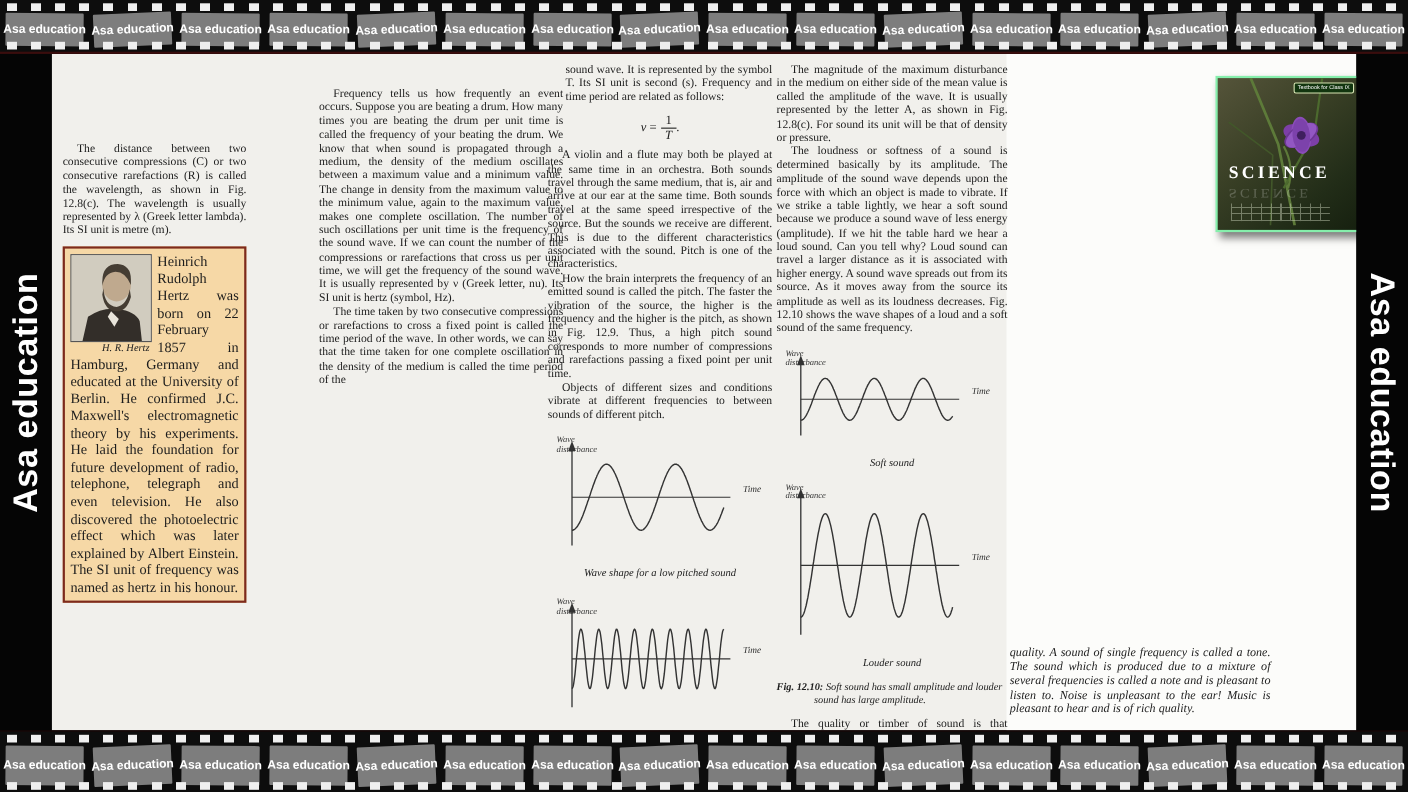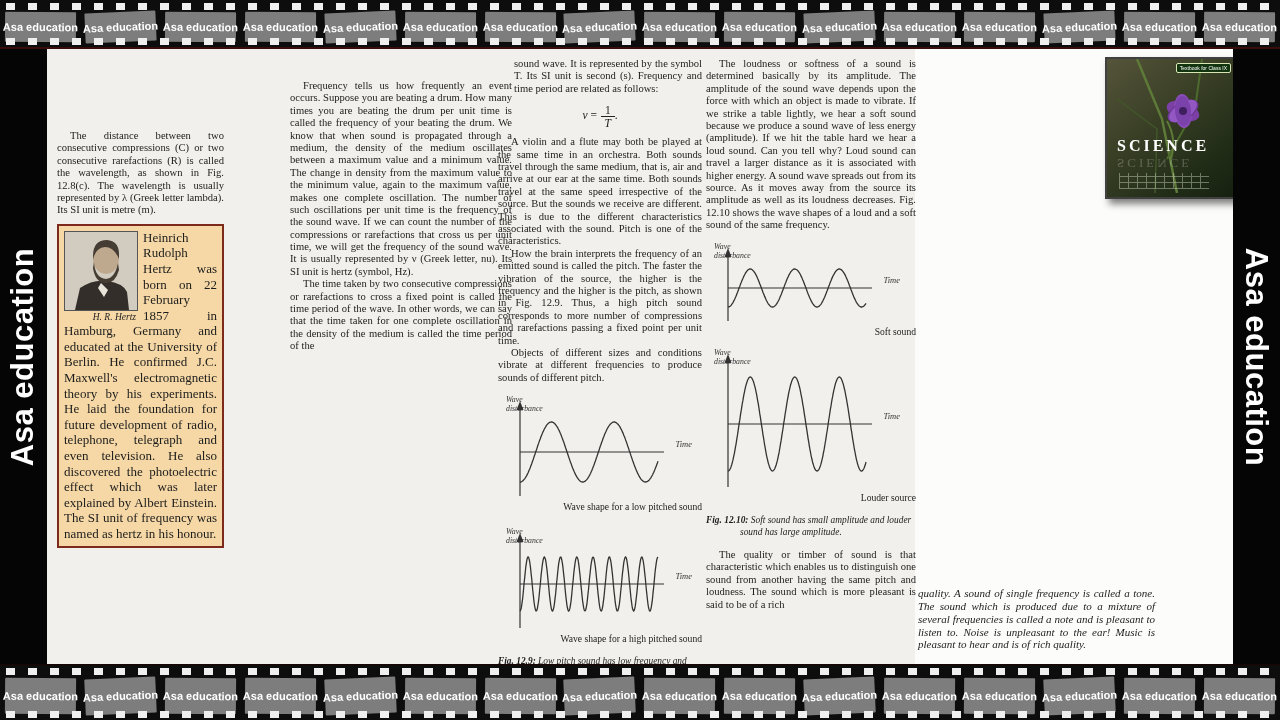--- a/index.html
+++ b/index.html
@@ -58,28 +58,28 @@
   .frac { display:inline-flex; flex-direction:column; text-align:center; vertical-align:middle;
     line-height:1.05; margin-left:4px; }
   .frac .num { border-bottom:1px solid #222; padding:0 4px; }
 
   
   .wave-fig { position:relative; margin-top:10px; }
   .wave-ylabel { position:absolute; left:8px; top:-2px; width:52px; font-style:italic;
     font-size:7.8px; line-height:1.1; color:#333; }
   .wave-fig svg { display:block; margin-top:14px; }
   .svg-time { font-style:italic; font-size:8.5px; fill:#333; font-family:"Liberation Serif", serif; }
-  .wave-caption { text-align:right; font-size:9.6px; color:#222; margin-top:1px; }
+  .wave-caption { text-align:center; font-style:italic; font-size:9.6px; color:#222; margin-top:16px; }
   .figcap { font-size:9.4px; font-style:italic; color:#1c1c1c; margin-top:12px;
     padding-left:34px; text-indent:-34px; line-height:1.25; }
   .figcap b { font-style:italic;text-align:right; }
 
   
-  .book-cover { position:absolute; left:1058px; top:8px; width:128px; height:138px;
-    background:#404040; padding:2px; box-shadow:4px 5px 7px rgba(0,0,0,0.5); }
+  .book-cover { position:absolute; left:1058px; top:20px; width:128px; height:138px;
+    background:#86efac; padding:2px; box-shadow:4px 5px 7px rgba(0,0,0,0.5); }
   .cover-inner { position:relative; width:100%; height:100%; overflow:hidden;
     background:linear-gradient(140deg,#55543a 0%,#3a4026 40%,#222d18 75%,#16200f 100%); }
   .cover-badge { position:absolute; top:4px; right:4px; background:#12350f;
     border:1px solid #d7e6b4; color:#fff; font-family:"Liberation Sans", sans-serif;
     font-size:5px; padding:1px 3px; border-radius:2px; white-space:nowrap; }
   .cover-title { position:absolute; left:10px; bottom:42px; color:#fff;
     font-family:"Liberation Serif", serif; font-size:16px; letter-spacing:3px; font-weight:bold; }
   .cover-title-ghost { position:absolute; left:10px; bottom:26px; color:#fff; opacity:0.22;
     font-family:"Liberation Serif", serif; font-size:13px; letter-spacing:3px; transform:scaleY(-0.9); }
   .cover-rows { position:absolute; left:12px; bottom:8px; width:90px; height:16px; opacity:0.45;
@@ -185,21 +185,21 @@
         <p class="body-text" style="text-indent:0;margin-left:16px;">sound wave. It is represented by the symbol T. Its SI unit is second (s). Frequency and time period are related as follows:</p>
         <div class="formula">
           <i>ν</i>
           <span>=</span><span class="frac">
               <span class="num">1</span>
               <i>T</i>
             </span><span>.</span>
         </div>
         <p class="body-text">A violin and a flute may both be played at the same time in an orchestra. Both sounds travel through the same medium, that is, air and arrive at our ear at the same time. Both sounds travel at the same speed irrespective of the source. But the sounds we receive are different. This is due to the different characteristics associated with the sound. Pitch is one of the characteristics.</p>
         <p class="body-text">How the brain interprets the frequency of an emitted sound is called the pitch. The faster the vibration of the source, the higher is the frequency and the higher is the pitch, as shown in Fig. 12.9. Thus, a high pitch sound corresponds to more number of compressions and rarefactions passing a fixed point per unit time.</p>
-        <p class="body-text">Objects of different sizes and conditions vibrate at different frequencies to produce sounds of different pitch.</p>
+        <p class="body-text">Objects of different sizes and conditions vibrate at different frequencies to between sounds of different pitch.</p>
 
         <div class="wave-fig">
           <div class="wave-ylabel">Wave disturbance</div>
           <svg width="196" height="102" viewBox="0 0 196 102">
               <line x1="22" y1="54" x2="166" y2="54" stroke="#333" stroke-width="1"></line>
               <line x1="22" y1="98" x2="22" y2="10" stroke="#333" stroke-width="1.2"></line>
               <path d="M18.5,12 L22,3 L25.5,12 Z" fill="#333"></path>
               <path d="M22.0,84.0L22.5,84.0L23.1,83.8L23.6,83.6L24.1,83.3L24.7,82.9L25.2,82.5L25.7,81.9L26.2,81.3L26.8,80.6L27.3,79.9L27.8,79.0L28.4,78.1L28.9,77.1L29.4,76.1L30.0,75.0L30.5,73.8L31.0,72.6L31.6,71.3L32.1,70.0L32.6,68.6L33.1,67.2L33.7,65.7L34.2,64.2L34.7,62.7L35.3,61.2L35.8,59.6L36.3,58.0L36.9,56.5L37.4,54.9L37.9,53.3L38.5,51.7L39.0,50.1L39.5,48.5L40.0,47.0L40.6,45.4L41.1,43.9L41.6,42.4L42.2,41.0L42.7,39.5L43.2,38.2L43.8,36.8L44.3,35.6L44.8,34.3L45.4,33.1L45.9,32.0L46.4,31.0L46.9,30.0L47.5,29.1L48.0,28.2L48.5,27.4L49.1,26.7L49.6,26.1L50.1,25.6L50.7,25.1L51.2,24.7L51.7,24.4L52.3,24.2L52.8,24.1L53.3,24.0L53.8,24.0L54.4,24.2L54.9,24.4L55.4,24.6L56.0,25.0L56.5,25.5L57.0,26.0L57.6,26.6L58.1,27.3L58.6,28.1L59.2,28.9L59.7,29.8L60.2,30.8L60.7,31.8L61.3,32.9L61.8,34.1L62.3,35.3L62.9,36.6L63.4,37.9L63.9,39.3L64.5,40.7L65.0,42.2L65.5,43.6L66.1,45.1L66.6,46.7L67.1,48.2L67.6,49.8L68.2,51.4L68.7,53.0L69.2,54.6L69.8,56.2L70.3,57.8L70.8,59.3L71.4,60.9L71.9,62.4L72.4,64.0L73.0,65.4L73.5,66.9L74.0,68.3L74.5,69.7L75.1,71.0L75.6,72.3L76.1,73.6L76.7,74.7L77.2,75.9L77.7,76.9L78.3,77.9L78.8,78.9L79.3,79.7L79.9,80.5L80.4,81.2L80.9,81.8L81.4,82.4L82.0,82.9L82.5,83.3L83.0,83.6L83.6,83.8L84.1,83.9L84.6,84.0L85.2,84.0L85.7,83.9L86.2,83.7L86.8,83.4L87.3,83.0L87.8,82.6L88.3,82.1L88.9,81.4L89.4,80.8L89.9,80.0L90.5,79.2L91.0,78.3L91.5,77.3L92.1,76.3L92.6,75.2L93.1,74.0L93.7,72.8L94.2,71.5L94.7,70.2L95.2,68.8L95.8,67.4L96.3,66.0L96.8,64.5L97.4,63.0L97.9,61.5L98.4,59.9L99.0,58.3L99.5,56.8L100.0,55.2L100.6,53.6L101.1,52.0L101.6,50.4L102.1,48.8L102.7,47.2L103.2,45.7L103.7,44.2L104.3,42.7L104.8,41.2L105.3,39.8L105.9,38.4L106.4,37.1L106.9,35.8L107.5,34.5L108.0,33.4L108.5,32.2L109.0,31.2L109.6,30.2L110.1,29.2L110.6,28.4L111.2,27.6L111.7,26.9L112.2,26.2L112.8,25.7L113.3,25.2L113.8,24.8L114.4,24.5L114.9,24.2L115.4,24.1L115.9,24.0L116.5,24.0L117.0,24.1L117.5,24.3L118.1,24.6L118.6,24.9L119.1,25.4L119.7,25.9L120.2,26.5L120.7,27.2L121.3,27.9L121.8,28.7L122.3,29.6L122.8,30.6L123.4,31.6L123.9,32.7L124.4,33.9L125.0,35.1L125.5,36.4L126.0,37.7L126.6,39.0L127.1,40.4L127.6,41.9L128.2,43.4L128.7,44.9L129.2,46.4L129.7,48.0L130.3,49.5L130.8,51.1L131.3,52.7L131.9,54.3L132.4,55.9L132.9,57.5L133.5,59.1L134.0,60.6L134.5,62.2L135.1,63.7L135.6,65.2L136.1,66.6L136.6,68.1L137.2,69.5L137.7,70.8L138.2,72.1L138.8,73.3L139.3,74.5L139.8,75.7L140.4,76.7L140.9,77.7L141.4,78.7L142.0,79.6L142.5,80.4L143.0,81.1L143.5,81.7L144.1,82.3L144.6,82.8L145.1,83.2L145.7,83.5L146.2,83.8L146.7,83.9L147.3,84.0L147.8,84.0L148.3,83.9L148.9,83.7L149.4,83.4L149.9,83.1L150.4,82.7L151.0,82.2L151.5,81.6L152.0,80.9L152.6,80.1L153.1,79.3L153.6,78.4L154.2,77.5L154.7,76.5L155.2,75.4L155.8,74.2L156.3,73.0L156.8,71.8L157.3,70.4L157.9,69.1L158.4,67.7L158.9,66.2L159.5,64.8L160.0,63.3" fill="none" stroke="#333" stroke-width="1.3"></path>
               <text x="194" y="49" text-anchor="end" class="svg-time">Time</text>
             </svg>
@@ -216,20 +216,21 @@
             </svg>
           <div class="wave-caption">Wave shape for a high pitched sound</div>
         </div>
         <div class="figcap">
           <b>Fig. 12.9:</b>
           <span>Low pitch sound has low frequency and high pitch of sound has high frequency.</span>
         </div>
       </div>
 
       <div class="col" id="col4">
+        <p class="body-text">The magnitude of the maximum disturbance in the medium on either side of the mean value is called the amplitude of the wave. It is usually represented by the letter A, as shown in Fig. 12.8(c). For sound its unit will be that of density or pressure.</p>
         <p class="body-text">The loudness or softness of a sound is determined basically by its amplitude. The amplitude of the sound wave depends upon the force with which an object is made to vibrate. If we strike a table lightly, we hear a soft sound because we produce a sound wave of less energy (amplitude). If we hit the table hard we hear a loud sound. Can you tell why? Loud sound can travel a larger distance as it is associated with higher energy. A sound wave spreads out from its source. As it moves away from the source its amplitude as well as its loudness decreases. Fig. 12.10 shows the wave shapes of a loud and a soft sound of the same frequency.</p>
 
         <div class="wave-fig">
           <div class="wave-ylabel">Wave disturbance</div>
           <svg width="196" height="80" viewBox="0 0 196 80">
               <line x1="22" y1="43" x2="166" y2="43" stroke="#333" stroke-width="1"></line>
               <line x1="22" y1="76" x2="22" y2="10" stroke="#333" stroke-width="1.2"></line>
               <path d="M18.5,12 L22,3 L25.5,12 Z" fill="#333"></path>
               <path d="M22.0,62.0L22.5,61.9L23.1,61.8L23.6,61.5L24.1,61.2L24.7,60.7L25.2,60.1L25.7,59.4L26.2,58.7L26.8,57.8L27.3,56.9L27.8,55.9L28.4,54.8L28.9,53.7L29.4,52.5L30.0,51.2L30.5,49.9L31.0,48.6L31.6,47.2L32.1,45.8L32.6,44.4L33.1,43.0L33.7,41.5L34.2,40.1L34.7,38.7L35.3,37.3L35.8,36.0L36.3,34.7L36.9,33.4L37.4,32.2L37.9,31.1L38.5,30.0L39.0,29.0L39.5,28.1L40.0,27.3L40.6,26.5L41.1,25.8L41.6,25.3L42.2,24.8L42.7,24.5L43.2,24.2L43.8,24.0L44.3,24.0L44.8,24.1L45.4,24.2L45.9,24.5L46.4,24.9L46.9,25.4L47.5,25.9L48.0,26.6L48.5,27.4L49.1,28.2L49.6,29.1L50.1,30.2L50.7,31.2L51.2,32.4L51.7,33.6L52.3,34.9L52.8,36.2L53.3,37.5L53.8,38.9L54.4,40.3L54.9,41.7L55.4,43.1L56.0,44.6L56.5,46.0L57.0,47.4L57.6,48.7L58.1,50.1L58.6,51.4L59.2,52.6L59.7,53.8L60.2,55.0L60.7,56.0L61.3,57.0L61.8,58.0L62.3,58.8L62.9,59.5L63.4,60.2L63.9,60.7L64.5,61.2L65.0,61.6L65.5,61.8L66.1,62.0L66.6,62.0L67.1,61.9L67.6,61.8L68.2,61.5L68.7,61.1L69.2,60.6L69.8,60.0L70.3,59.4L70.8,58.6L71.4,57.7L71.9,56.8L72.4,55.8L73.0,54.7L73.5,53.5L74.0,52.3L74.5,51.0L75.1,49.7L75.6,48.4L76.1,47.0L76.7,45.6L77.2,44.2L77.7,42.8L78.3,41.3L78.8,39.9L79.3,38.5L79.9,37.2L80.4,35.8L80.9,34.5L81.4,33.3L82.0,32.1L82.5,31.0L83.0,29.9L83.6,28.9L84.1,28.0L84.6,27.2L85.2,26.4L85.7,25.8L86.2,25.2L86.8,24.8L87.3,24.4L87.8,24.2L88.3,24.0L88.9,24.0L89.4,24.1L89.9,24.3L90.5,24.5L91.0,24.9L91.5,25.4L92.1,26.0L92.6,26.7L93.1,27.5L93.7,28.3L94.2,29.3L94.7,30.3L95.2,31.4L95.8,32.5L96.3,33.8L96.8,35.0L97.4,36.3L97.9,37.7L98.4,39.1L99.0,40.5L99.5,41.9L100.0,43.3L100.6,44.7L101.1,46.2L101.6,47.5L102.1,48.9L102.7,50.2L103.2,51.5L103.7,52.8L104.3,54.0L104.8,55.1L105.3,56.2L105.9,57.2L106.4,58.1L106.9,58.9L107.5,59.6L108.0,60.3L108.5,60.8L109.0,61.3L109.6,61.6L110.1,61.8L110.6,62.0L111.2,62.0L111.7,61.9L112.2,61.7L112.8,61.4L113.3,61.0L113.8,60.5L114.4,59.9L114.9,59.3L115.4,58.5L115.9,57.6L116.5,56.7L117.0,55.6L117.5,54.5L118.1,53.4L118.6,52.2L119.1,50.9L119.7,49.6L120.2,48.2L120.7,46.8L121.3,45.4L121.8,44.0L122.3,42.6L122.8,41.2L123.4,39.8L123.9,38.4L124.4,37.0L125.0,35.7L125.5,34.4L126.0,33.1L126.6,31.9L127.1,30.8L127.6,29.8L128.2,28.8L128.7,27.9L129.2,27.1L129.7,26.3L130.3,25.7L130.8,25.2L131.3,24.7L131.9,24.4L132.4,24.1L132.9,24.0L133.5,24.0L134.0,24.1L134.5,24.3L135.1,24.6L135.6,25.0L136.1,25.5L136.6,26.1L137.2,26.8L137.7,27.6L138.2,28.4L138.8,29.4L139.3,30.4L139.8,31.5L140.4,32.7L140.9,33.9L141.4,35.2L142.0,36.5L142.5,37.9L143.0,39.3L143.5,40.7L144.1,42.1L144.6,43.5L145.1,44.9L145.7,46.3L146.2,47.7L146.7,49.1L147.3,50.4L147.8,51.7L148.3,52.9L148.9,54.1L149.4,55.3L149.9,56.3L150.4,57.3L151.0,58.2L151.5,59.0L152.0,59.7L152.6,60.3L153.1,60.9L153.6,61.3L154.2,61.6L154.7,61.9L155.2,62.0L155.8,62.0L156.3,61.9L156.8,61.7L157.3,61.4L157.9,61.0L158.4,60.5L158.9,59.9L159.5,59.2L160.0,58.4" fill="none" stroke="#333" stroke-width="1.3"></path>
               <text x="194" y="38" text-anchor="end" class="svg-time">Time</text>
@@ -238,21 +239,21 @@
         </div>
         <div class="wave-fig" style="margin-top:12px;">
           <div class="wave-ylabel">Wave disturbance</div>
           <svg width="196" height="140" viewBox="0 0 196 140">
               <line x1="22" y1="73" x2="166" y2="73" stroke="#333" stroke-width="1"></line>
               <line x1="22" y1="136" x2="22" y2="10" stroke="#333" stroke-width="1.2"></line>
               <path d="M18.5,12 L22,3 L25.5,12 Z" fill="#333"></path>
               <path d="M22.0,120.0L22.5,119.9L23.1,119.5L23.6,118.8L24.1,117.9L24.7,116.7L25.2,115.3L25.7,113.7L26.2,111.8L26.8,109.7L27.3,107.4L27.8,104.9L28.4,102.3L28.9,99.4L29.4,96.4L30.0,93.3L30.5,90.1L31.0,86.8L31.6,83.4L32.1,79.9L32.6,76.4L33.1,72.9L33.7,69.4L34.2,65.9L34.7,62.4L35.3,59.0L35.8,55.7L36.3,52.5L36.9,49.4L37.4,46.4L37.9,43.6L38.5,40.9L39.0,38.4L39.5,36.1L40.0,34.1L40.6,32.2L41.1,30.6L41.6,29.2L42.2,28.0L42.7,27.1L43.2,26.5L43.8,26.1L44.3,26.0L44.8,26.1L45.4,26.6L45.9,27.2L46.4,28.2L46.9,29.3L47.5,30.8L48.0,32.4L48.5,34.3L49.1,36.4L49.6,38.7L50.1,41.2L50.7,43.9L51.2,46.8L51.7,49.8L52.3,52.9L52.8,56.1L53.3,59.5L53.8,62.9L54.4,66.3L54.9,69.8L55.4,73.3L56.0,76.9L56.5,80.4L57.0,83.8L57.6,87.2L58.1,90.5L58.6,93.7L59.2,96.8L59.7,99.8L60.2,102.6L60.7,105.3L61.3,107.7L61.8,110.0L62.3,112.1L62.9,113.9L63.4,115.5L63.9,116.9L64.5,118.0L65.0,118.9L65.5,119.5L66.1,119.9L66.6,120.0L67.1,119.8L67.6,119.4L68.2,118.7L68.7,117.8L69.2,116.6L69.8,115.1L70.3,113.5L70.8,111.6L71.4,109.4L71.9,107.1L72.4,104.6L73.0,101.9L73.5,99.0L74.0,96.0L74.5,92.9L75.1,89.7L75.6,86.3L76.1,82.9L76.7,79.5L77.2,76.0L77.7,72.4L78.3,68.9L78.8,65.4L79.3,62.0L79.9,58.6L80.4,55.3L80.9,52.1L81.4,49.0L82.0,46.0L82.5,43.2L83.0,40.6L83.6,38.1L84.1,35.9L84.6,33.8L85.2,32.0L85.7,30.4L86.2,29.0L86.8,27.9L87.3,27.0L87.8,26.4L88.3,26.1L88.9,26.0L89.4,26.2L89.9,26.6L90.5,27.3L91.0,28.3L91.5,29.5L92.1,31.0L92.6,32.7L93.1,34.6L93.7,36.7L94.2,39.1L94.7,41.6L95.2,44.3L95.8,47.1L96.3,50.2L96.8,53.3L97.4,56.5L97.9,59.9L98.4,63.3L99.0,66.8L99.5,70.3L100.0,73.8L100.6,77.3L101.1,80.8L101.6,84.2L102.1,87.6L102.7,90.9L103.2,94.1L103.7,97.2L104.3,100.2L104.8,103.0L105.3,105.6L105.9,108.0L106.4,110.3L106.9,112.3L107.5,114.1L108.0,115.7L108.5,117.1L109.0,118.2L109.6,119.0L110.1,119.6L110.6,119.9L111.2,120.0L111.7,119.8L112.2,119.3L112.8,118.6L113.3,117.6L113.8,116.4L114.4,114.9L114.9,113.2L115.4,111.3L115.9,109.1L116.5,106.8L117.0,104.3L117.5,101.5L118.1,98.7L118.6,95.6L119.1,92.5L119.7,89.2L120.2,85.9L120.7,82.5L121.3,79.0L121.8,75.5L122.3,72.0L122.8,68.5L123.4,65.0L123.9,61.5L124.4,58.2L125.0,54.9L125.5,51.7L126.0,48.6L126.6,45.7L127.1,42.9L127.6,40.3L128.2,37.8L128.7,35.6L129.2,33.6L129.7,31.8L130.3,30.2L130.8,28.9L131.3,27.8L131.9,26.9L132.4,26.4L132.9,26.1L133.5,26.0L134.0,26.2L134.5,26.7L135.1,27.4L135.6,28.4L136.1,29.7L136.6,31.2L137.2,32.9L137.7,34.8L138.2,37.0L138.8,39.4L139.3,41.9L139.8,44.6L140.4,47.5L140.9,50.6L141.4,53.7L142.0,57.0L142.5,60.3L143.0,63.7L143.5,67.2L144.1,70.7L144.6,74.2L145.1,77.8L145.7,81.2L146.2,84.7L146.7,88.1L147.3,91.4L147.8,94.5L148.3,97.6L148.9,100.5L149.4,103.3L149.9,105.9L150.4,108.3L151.0,110.6L151.5,112.6L152.0,114.3L152.6,115.9L153.1,117.2L153.6,118.3L154.2,119.1L154.7,119.7L155.2,120.0L155.8,120.0L156.3,119.7L156.8,119.3L157.3,118.5L157.9,117.5L158.4,116.2L158.9,114.7L159.5,113.0L160.0,111.0" fill="none" stroke="#333" stroke-width="1.3"></path>
               <text x="194" y="68" text-anchor="end" class="svg-time">Time</text>
             </svg>
-          <div class="wave-caption">Louder source</div>
+          <div class="wave-caption">Louder sound</div>
         </div>
         <div class="figcap">
           <b>Fig. 12.10:</b>
           <span>Soft sound has small amplitude and louder sound has large amplitude.</span>
         </div>
         <p class="body-text" style="margin-top:10px;">The quality or timber of sound is that characteristic which enables us to distinguish one sound from another having the same pitch and loudness. The sound which is more pleasant is said to be of a rich</p>
       </div>
 
       <div class="col" id="col5">
         <p class="body-text" style="text-indent:0; font-size:11px;">quality. A sound of single frequency is called a tone. The sound which is produced due to a mixture of several frequencies is called a note and is pleasant to listen to. Noise is unpleasant to the ear! Music is pleasant to hear and is of rich quality.</p>

